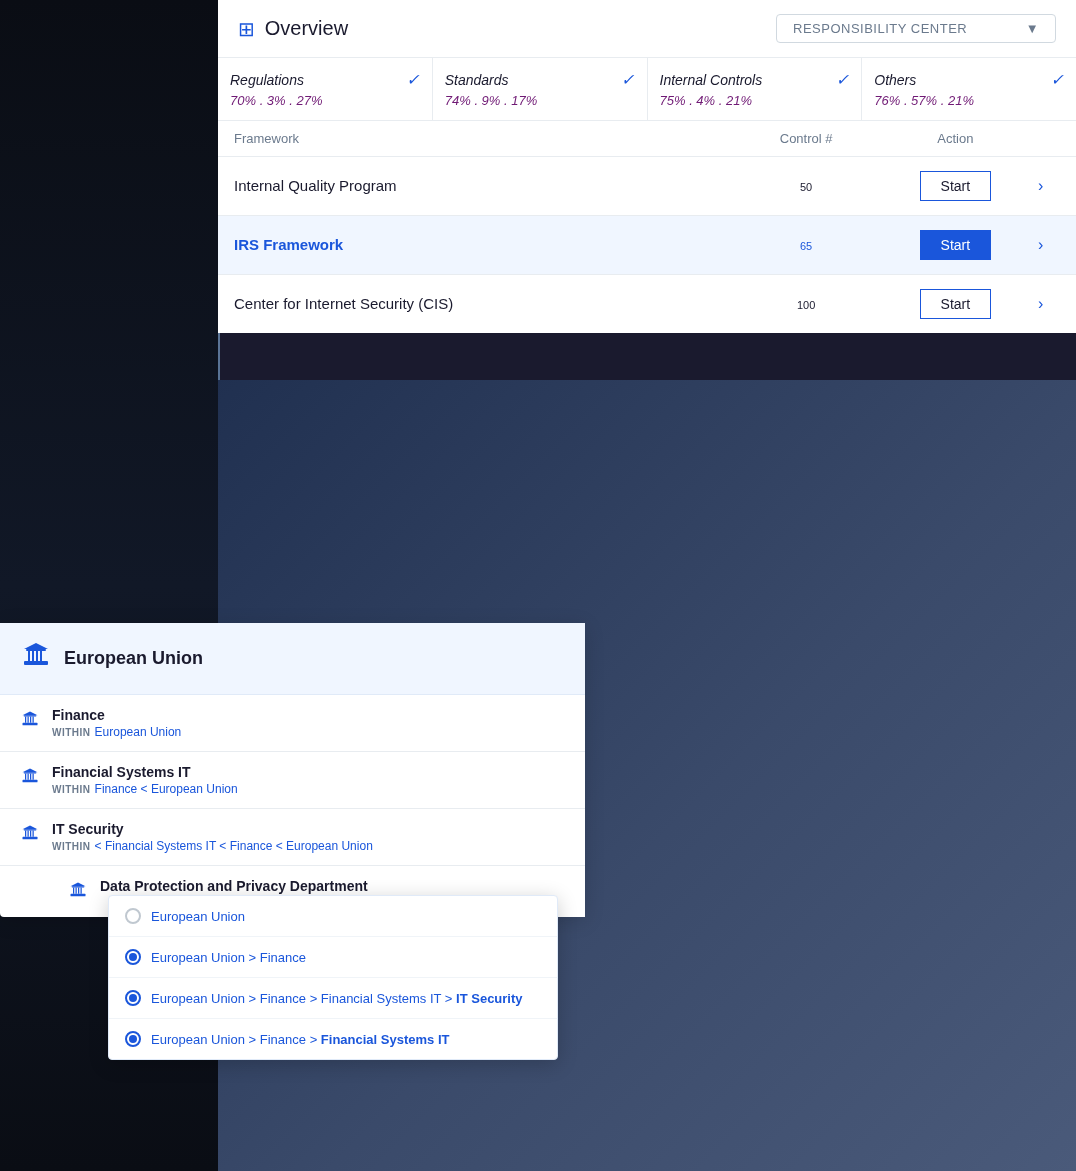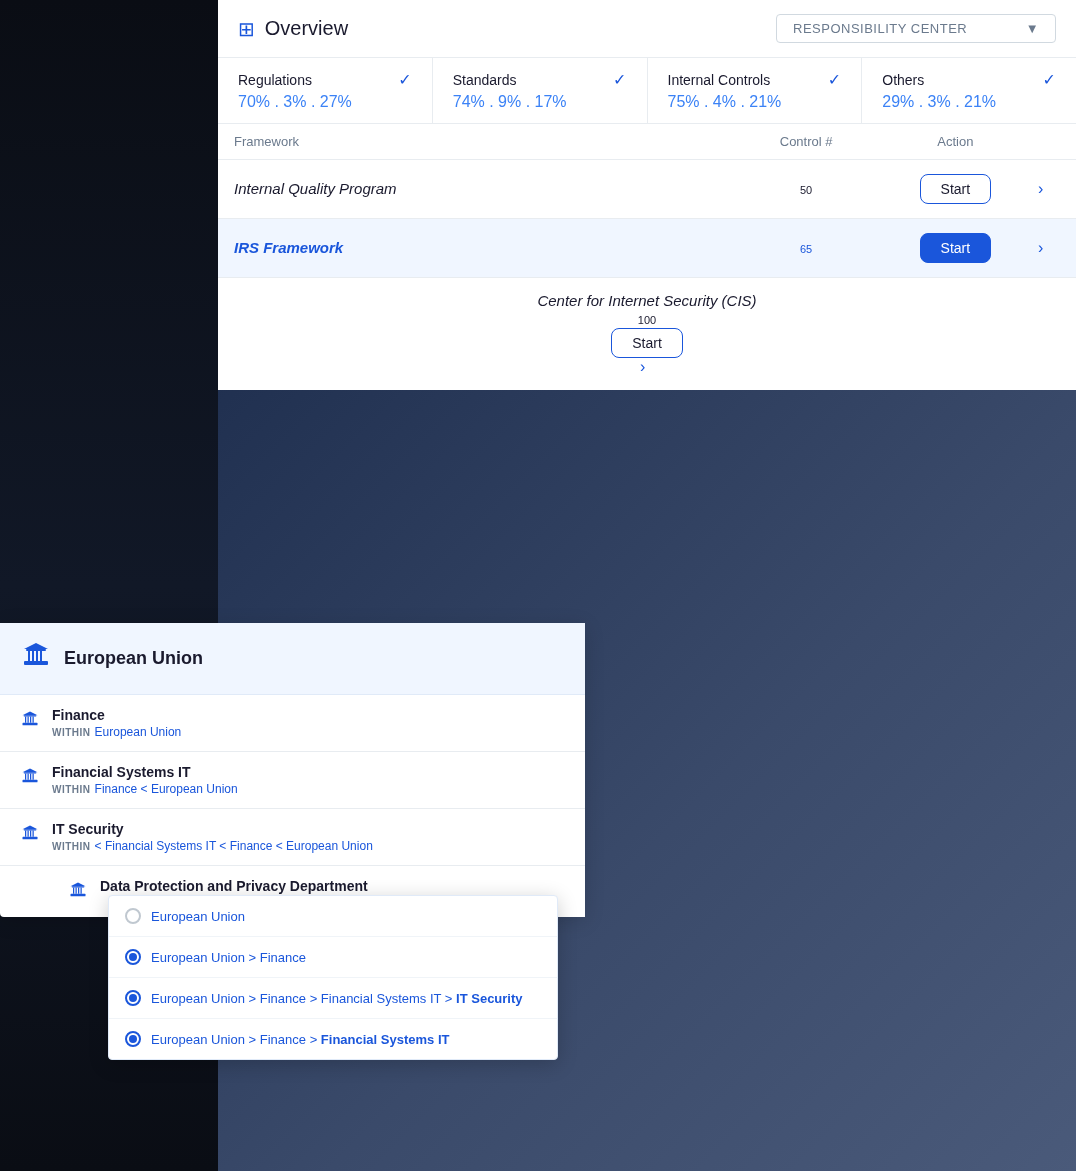--- a/index.html
+++ b/index.html
@@ -76,22 +76,23 @@
     }
 
     
     .stats-row {
       display: flex;
       border-bottom: 1px solid #e8ecf0;
     }
 
     .stat-cell {
       flex: 1;
-      padding: 12px 20px;
+      padding: 12px 12px;
       border-right: 1px solid #e8ecf0;
+      font-style: italic;
     }
 
     .stat-cell:last-child {
       border-right: none;
     }
 
     .stat-header {
       display: flex;
       align-items: center;
       justify-content: space-between;
@@ -103,22 +104,22 @@
       font-weight: 500;
       color: #1a1a2e;
     }
 
     .check-icon {
       color: #1a56db;
       font-size: 16px;
     }
 
     .stat-values {
-      font-size: 16px;
-      color: #3b82f6;
+      font-size: 13px;
+      color: #701a75;
     }
 
     
     .table-area {
       padding: 0;
     }
 
     .table-header-row {
       display: flex;
       padding: 10px 16px;
@@ -135,28 +136,26 @@
 
     .table-row {
       display: flex;
       align-items: center;
       padding: 14px 16px;
       border-bottom: 1px solid #e8ecf0;
     }
 
     .table-row:last-child {
       border-bottom: none;
-      flex-direction: column;
     }
 
     .framework-name {
       font-size: 15px;
       font-weight: 500;
       color: #1a1a2e;
-      font-style: italic;
     }
 
     .framework-name.active {
       color: #1a56db;
       font-weight: 600;
     }
 
     .control-num {
       font-size: 11px;
       font-weight: 500;
@@ -167,21 +166,21 @@
     .control-num.active {
       color: #1a56db;
     }
 
     .start-btn {
       padding: 6px 20px;
       border: 1px solid #1a56db;
       background: transparent;
       color: #1a1a2e;
       font-size: 14px;
-      border-radius: 8px;
+      border-radius: 0;
       cursor: pointer;
       font-weight: 500;
     }
 
     .start-btn.filled {
       background: #1a56db;
       color: white;
     }
 
     .arrow-btn {
@@ -401,21 +400,21 @@
         <span class="stat-label">Internal Controls</span>
         <span class="check-icon">✓</span>
       </div>
       <div class="stat-values">75% . 4% . 21%</div>
     </div>
     <div class="stat-cell">
       <div class="stat-header">
         <span class="stat-label">Others</span>
         <span class="check-icon">✓</span>
       </div>
-      <div class="stat-values">29% . 3% . 21%</div>
+      <div class="stat-values">76% . 57% . 21%</div>
     </div>
   </div>
 
   <div class="table-header-row">
     <div class="col-framework">Framework</div>
     <div class="col-compliance"></div>
     <div class="col-control">Control #</div>
     <div class="col-action">Action</div>
     <div class="col-arrow"></div>
   </div>

